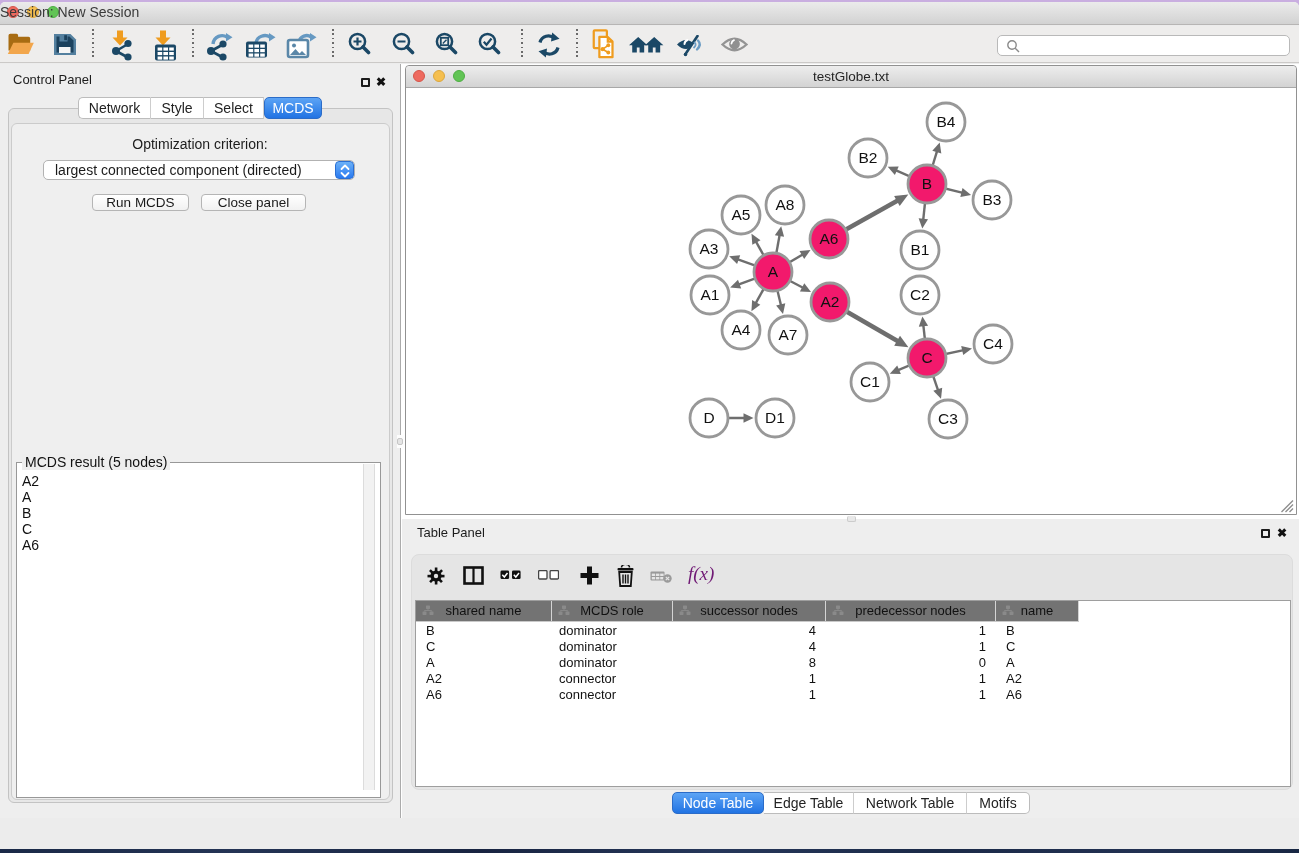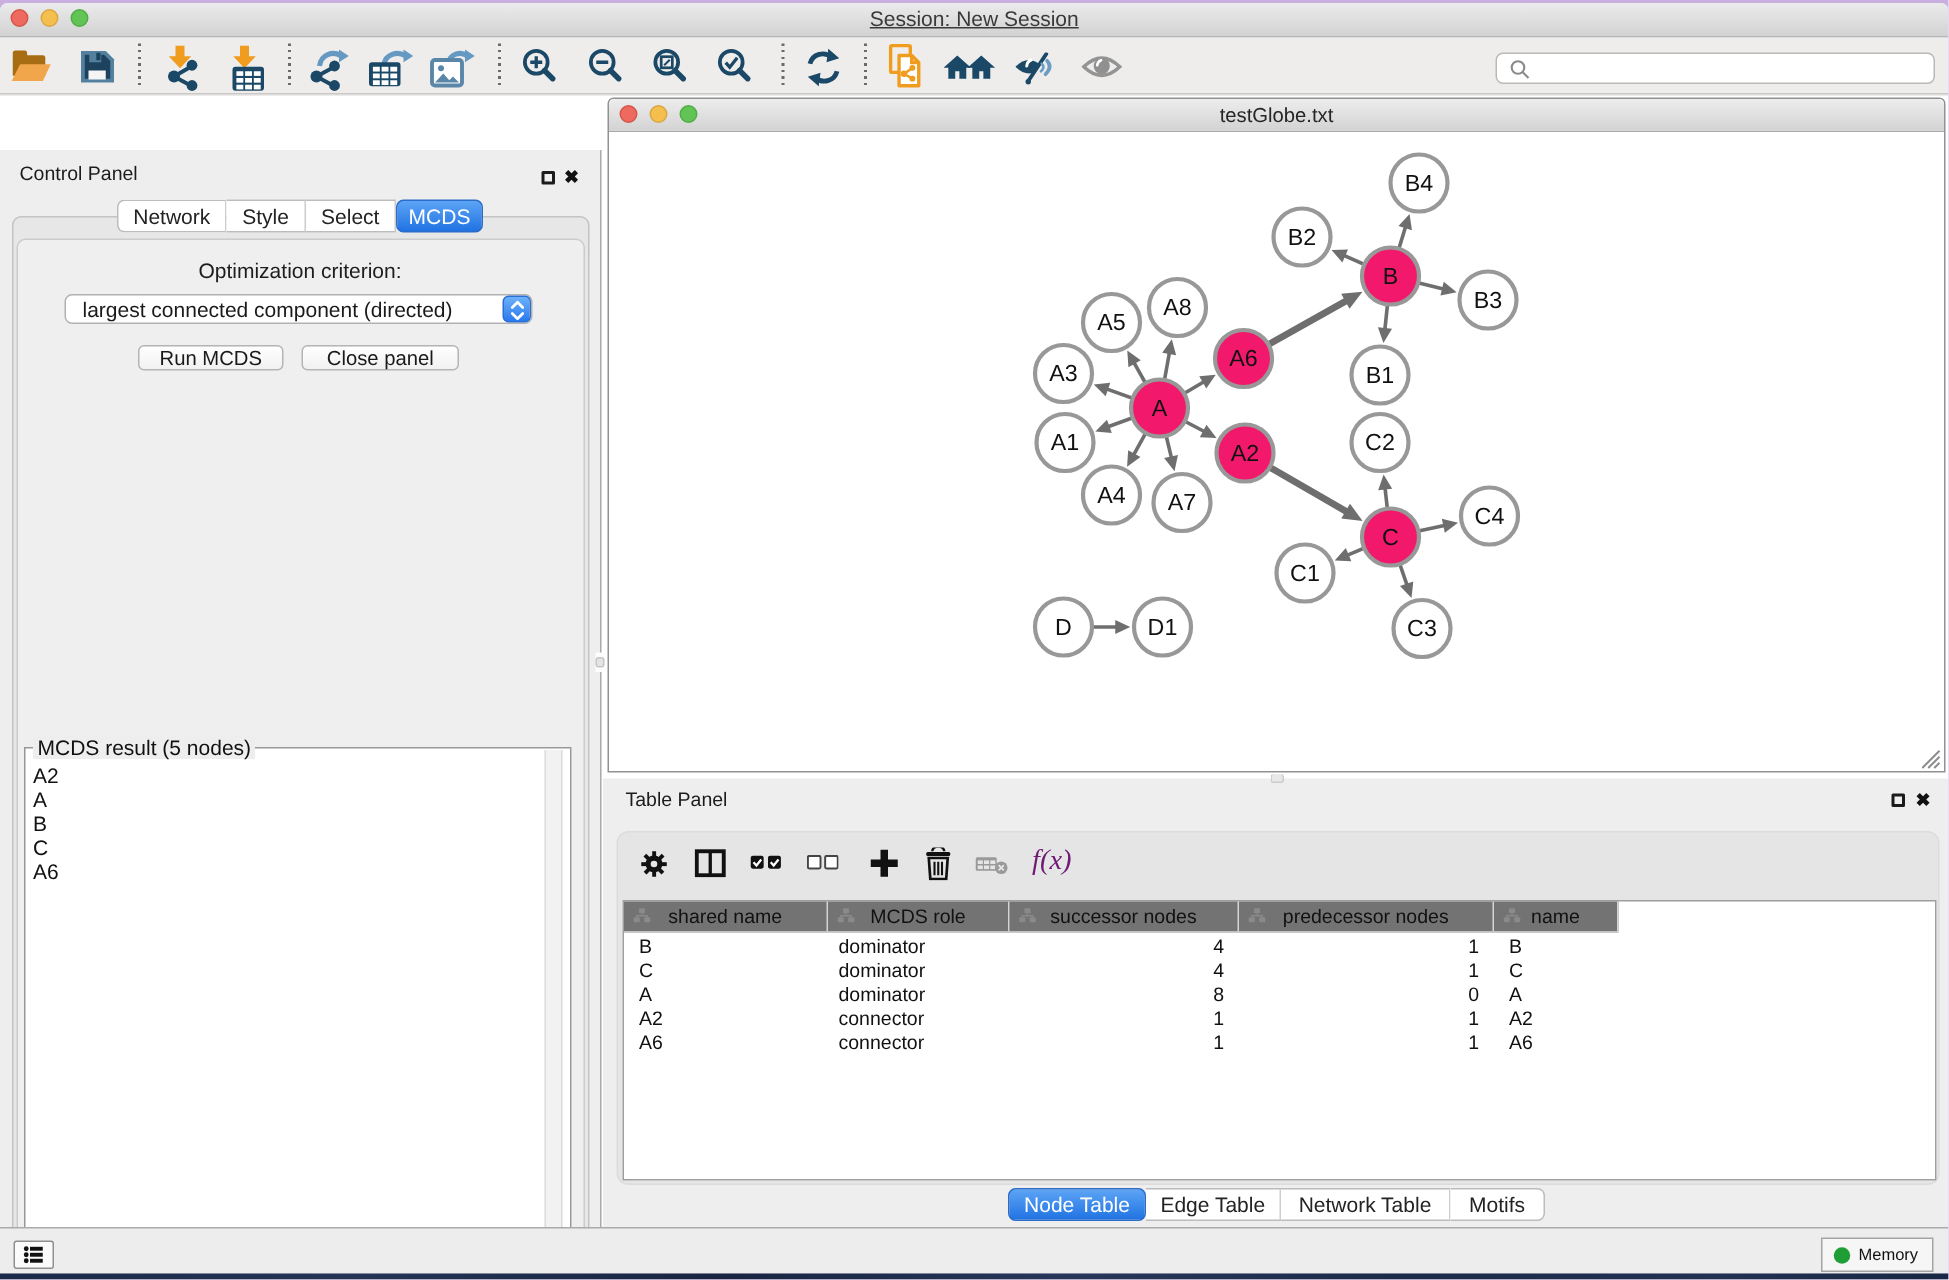--- a/index.html
+++ b/index.html
@@ -1,27 +1,27 @@
 <!DOCTYPE html>
 <html><head>
 <meta charset="utf-8">
 <style>
 * { margin:0; padding:0; box-sizing:border-box; }
 html,body { width:1299px; height:853px; overflow:hidden; }
 body { font-family:"Liberation Sans", sans-serif; background:#c9aee0; position:relative; }
 .abs { position:absolute; }
 #appwin { position:absolute; left:0; top:2px; width:1299px; height:847px; background:#ececec; border-radius:5px 5px 0 0; overflow:hidden; }
 #titlebar { position:absolute; left:0; top:0; width:1299px; height:23px; background:linear-gradient(#ebebeb,#d2d2d2); border-bottom:1px solid #b7b5b4; border-radius:5px 5px 0 0; }
-#titlebar .title { position:absolute; left:0; right:0; top:2px; text-align:center; font-size:14px; color:#3a3a3a;text-decoration:underline; }
+#titlebar .title { position:absolute; left:0; right:0; top:2px; text-align:left; font-size:14px; color:#3a3a3a; }
 .light { position:absolute; top:6px; width:12px; height:12px; border-radius:50%; }
 #toolbar { position:absolute; left:0; top:24px; width:1299px; height:37px; background:#eeedec; border-bottom:1px solid #cbc9c7; }
 .tsep { position:absolute; top:3px; height:30px; width:2px; background:repeating-linear-gradient(to bottom,#6a6a6a 0px,#6a6a6a 1.6px,rgba(0,0,0,0) 1.6px,rgba(0,0,0,0) 4.4px); }
 #searchbox { position:absolute; left:997px; top:9px; width:293px; height:21px; background:#fff; border:1px solid #b9b9b9; border-radius:5px; }
 #mainarea { position:absolute; left:0; top:62px; width:1299px; height:754px; background:#ffffff; }
-#cpanel { position:absolute; left:0; top:0; width:401px; height:754px; background:#eeeeee; border-right:1px solid #ababab;margin-top:36px; }
+#cpanel { position:absolute; left:0; top:0; width:401px; height:754px; background:#eeeeee; border-right:1px solid #ababab; }
 .ptitle { font-size:13px; color:#1c1c1c; }
 .undock { position:absolute; width:9px; height:9px; border:2px solid #1b1b1b; border-radius:1px; }
 .closex { position:absolute; font-size:12px; font-weight:bold; color:#111; }
 #cpbox { position:absolute; left:8px; top:44px; width:385px; height:695px; background:#e7e7e7; border:1px solid #c3c3c3; border-radius:6px; }
 #cpbox2 { position:absolute; left:2px; top:14px; width:379px; height:677px; background:#efefef; border:1px solid #cbcbcb; border-radius:6px; }
 #tabs { position:absolute; left:78px; top:33px; height:30px; display:flex; }
 .tab { height:22px; line-height:21px; font-size:14px; color:#232323; text-align:center; background:#fff; border-top:1px solid #bcbcbc; border-bottom:1px solid #bcbcbc; border-right:1px solid #cdcdcd; }
 .tab.first { border-left:1px solid #bcbcbc; border-radius:5px 0 0 5px; }
 .tab.last { border-radius:0 5px 5px 0; border-right:1px solid #bcbcbc; }
 .tab.sel { background:linear-gradient(#5ca4f5,#2173e3); color:#fff; border:1px solid #2b6cc8; border-radius:5px; }
@@ -471,34 +471,14 @@
         <div class="tab sel first" style="width:92px;">Node Table</div>
         <div class="tab" style="width:90px;">Edge Table</div>
         <div class="tab" style="width:113px;">Network Table</div>
         <div class="tab last" style="width:63px;">Motifs</div>
       </div>
     </div>
     <div class="abs" style="left:397px; top:371px; width:7px; height:13px; background:#fdfdfd;"></div>
     <div class="abs" style="left:397px; top:374px; width:6px; height:7px; background:#e4e4e4; border:1px solid #c6c6c6; border-radius:2px;"></div>
     <div class="abs" style="left:847px; top:452px; width:9px; height:6px; background:#e8e8e8; border:1px solid #cccccc; border-radius:2px; border-top:0;"></div>
   </div>
-  <div id="statusbar">
-    <div class="abs" style="left:9px; top:8px; width:27px; height:19px; background:#fafafa; border:1px solid #8f8f8f; border-radius:2px;">
-      <svg width="25" height="17" viewBox="0 0 25 17">
-          <g fill="#111">
-            <circle cx="7.5" cy="4.5" r="1.6"></circle>
-            <circle cx="7.5" cy="8.5" r="1.6"></circle>
-            <circle cx="7.5" cy="12.5" r="1.6"></circle>
-            <rect x="10" y="3.2" width="8.5" height="2.6"></rect>
-            <rect x="10" y="7.2" width="8.5" height="2.6"></rect>
-            <rect x="10" y="11.2" width="8.5" height="2.6"></rect>
-          </g>
-        </svg>
-    </div>
-    <div id="memwrap">
-      <svg class="icon" style="left:7px; top:5px;" width="12" height="12" viewBox="0 0 12 12">
-          <circle cx="6" cy="6" r="5.5" fill="#1e9e34"></circle>
-        </svg>
-      <div class="abs" style="left:24px; top:5px;">Memory</div>
-    </div>
-  </div>
 </div>
 <div id="botstrip"></div>
 
 </body></html>

